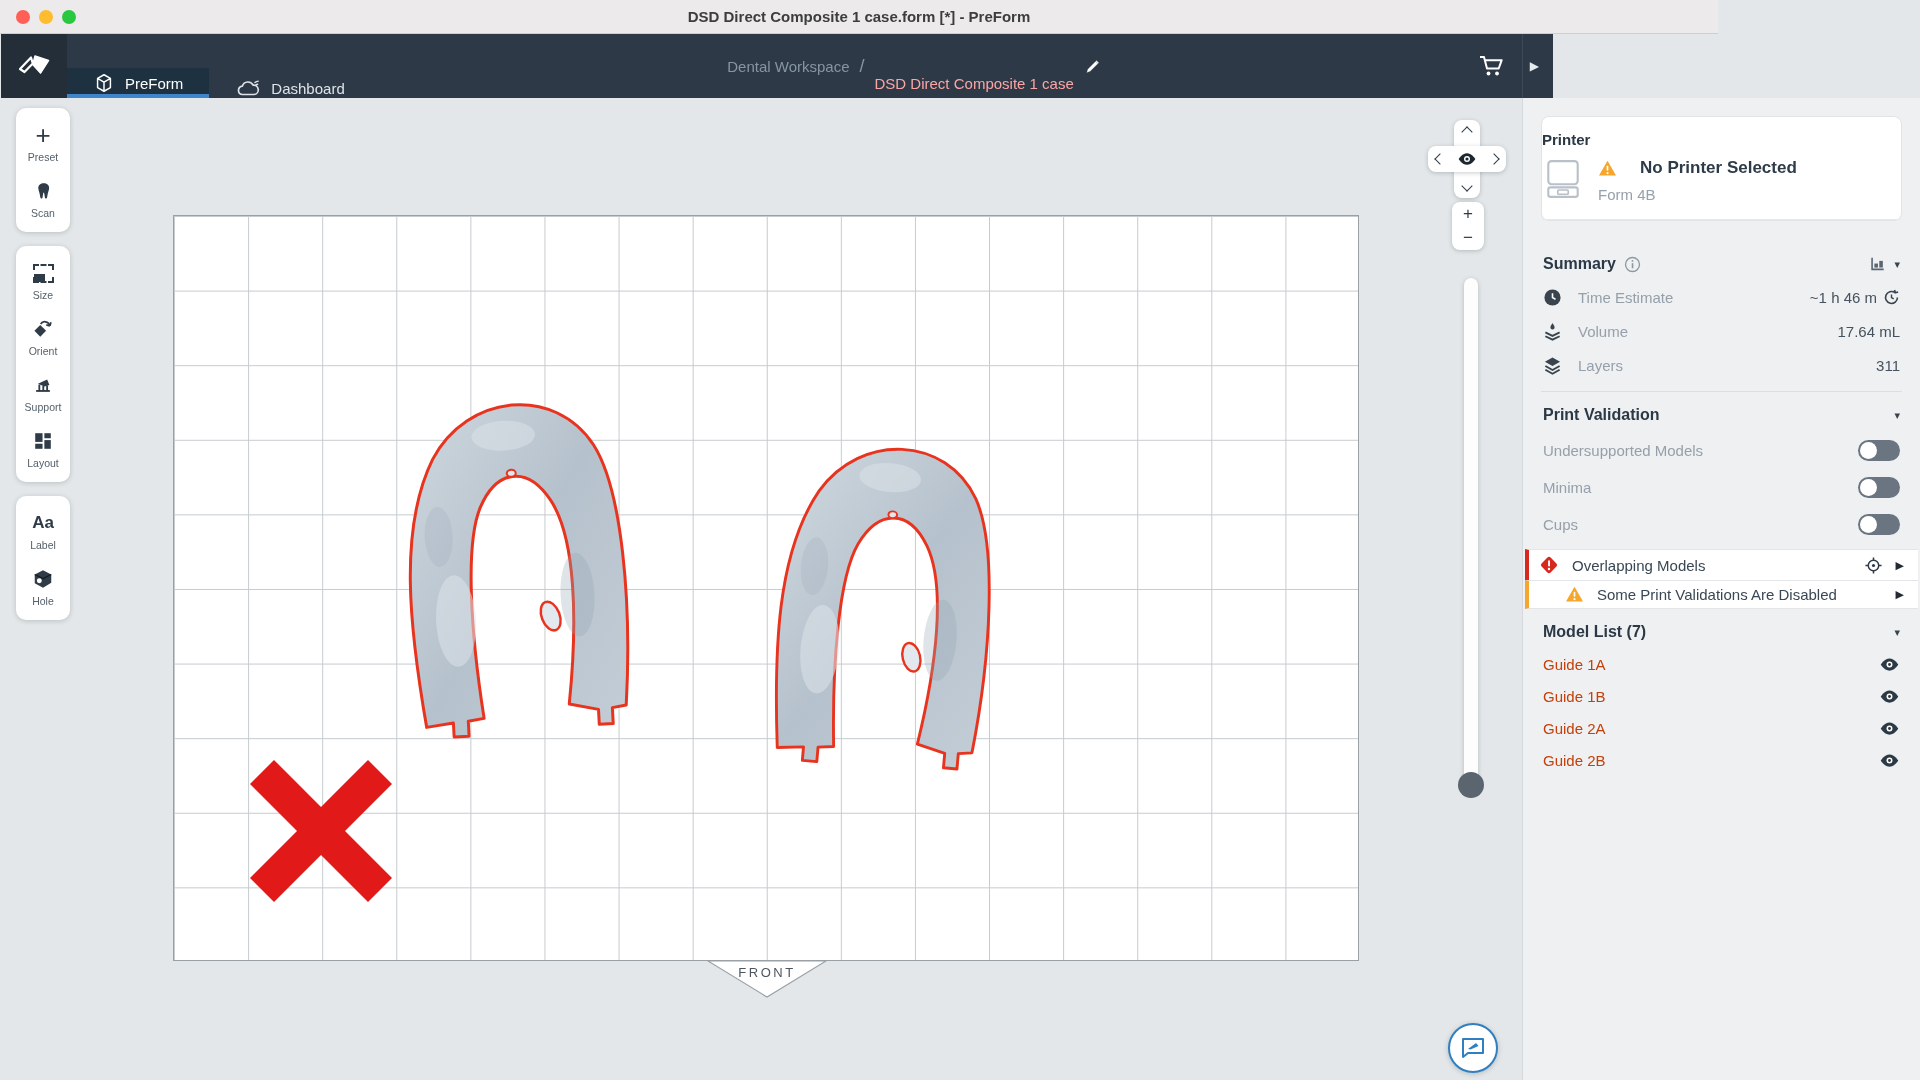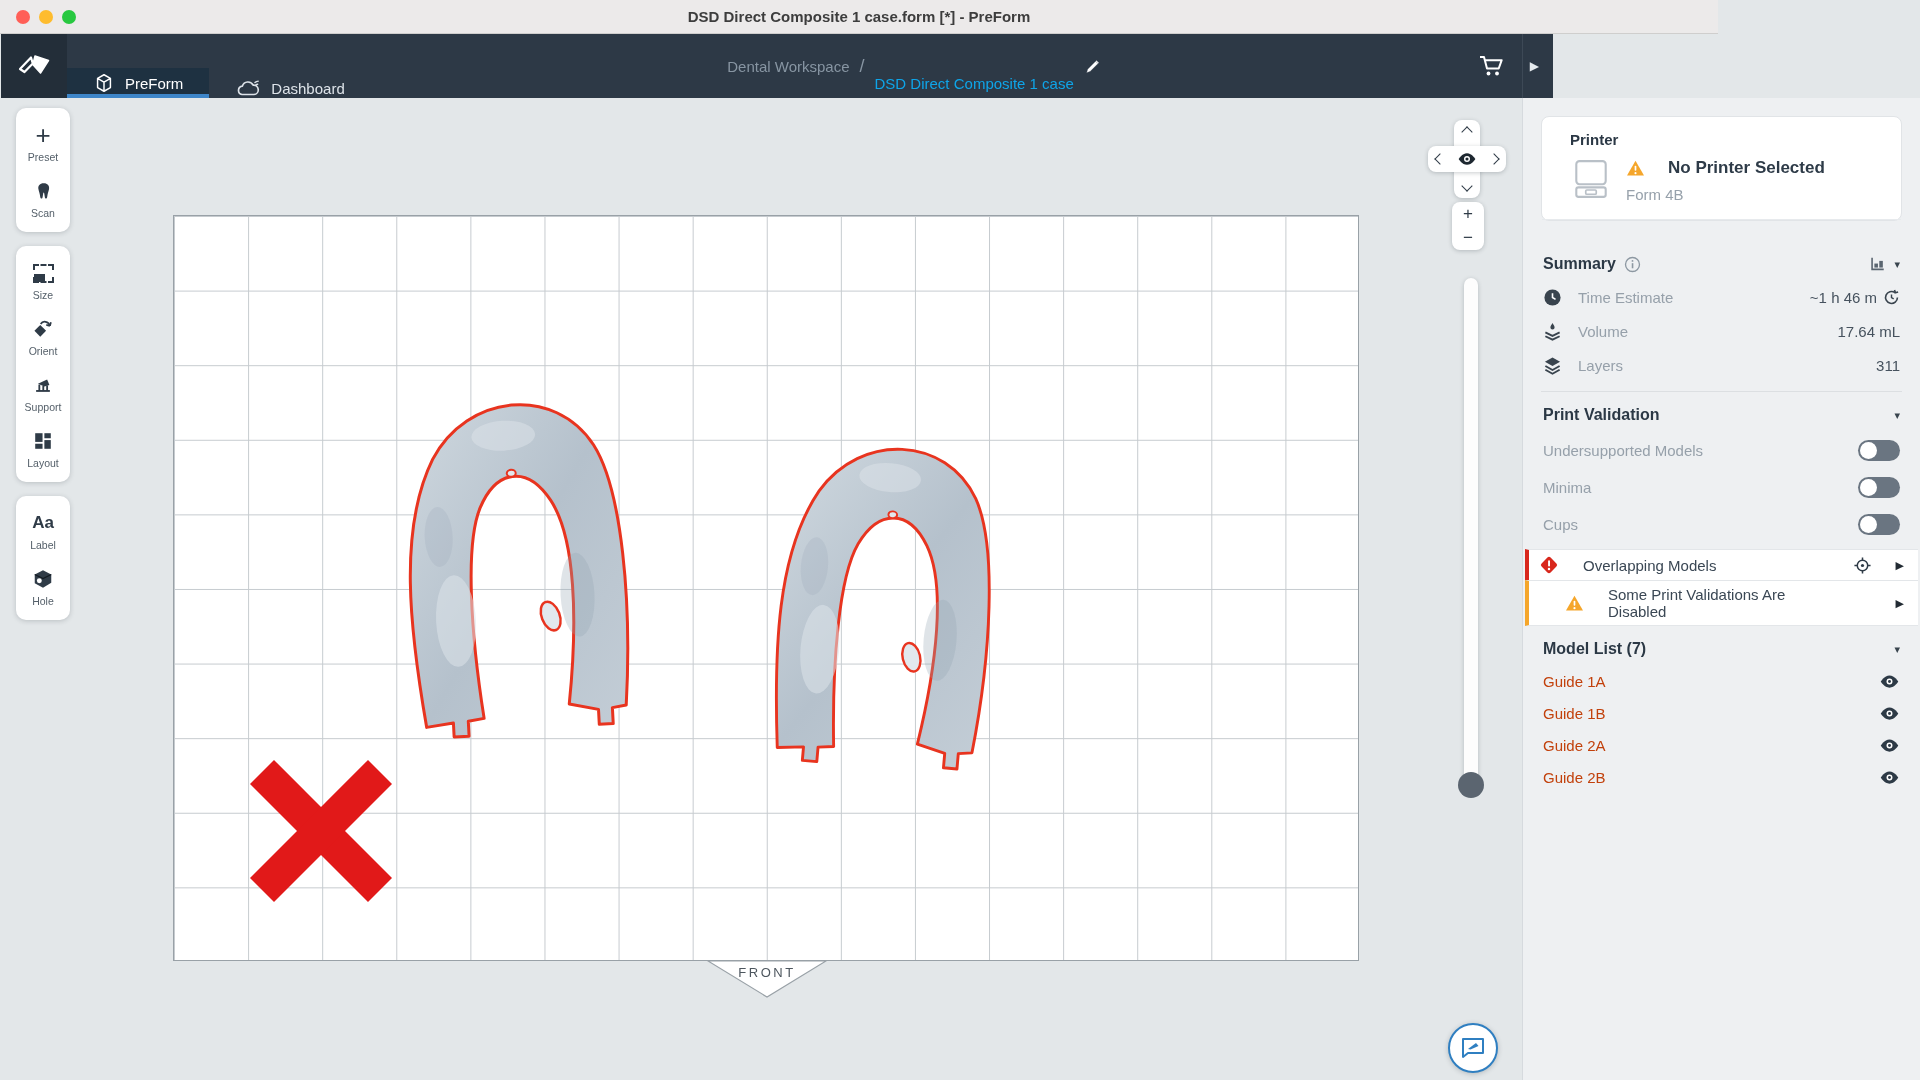--- a/index.html
+++ b/index.html
@@ -17,21 +17,21 @@
 
   
   .nav { position:absolute; left:1px; top:34px; width:1552px; height:64px; background:#2d3946; display:flex;align-items:flex-end; }
   .logo-box { width:66px; height:64px; background:#232e39; display:flex; align-items:center; justify-content:center; }
   .tab { display:flex; align-items:center; gap:10px; padding:0 26px; color:#dde3e9; font-size:15px; cursor:default; }
   .tab.active { background:#1e3141; border-bottom:4px solid #3e86c9; padding-top:4px; color:#ffffff; }
   .breadcrumb { position:absolute; left:913px; top:0; height:64px; transform:translateX(-50%);
     display:flex; align-items:center; gap:10px; font-size:15px; white-space:nowrap; }
   .bc-workspace { color:#8795a2; }
   .bc-sep { color:#8795a2; font-size:18px; }
-  .bc-file { color:#0ea5e9;margin-top:34px; }
+  .bc-file { color:#fca5a5;margin-top:34px; }
   .nav-cart { position:absolute; left:1462px; top:0; height:64px; width:56px;
     display:flex; align-items:center; justify-content:center; }
   .nav-divider { position:absolute; left:1521px; top:0; height:64px; width:1px; background:#3d4956; }
   .nav-collapse { position:absolute; right:14px; top:0; height:64px; display:flex; align-items:center;
     color:#e6ebef; font-size:12px; }
 
   
   .toolbar { position:absolute; left:16px; top:108px; width:54px; display:flex; flex-direction:column; gap:14px; }
   .tool-card { background:#ffffff; border-radius:10px; box-shadow:0 1px 5px rgba(40,50,60,.22);
     display:flex; flex-direction:column; padding:6px 0; }
@@ -77,21 +77,21 @@
     background:#5b6570; }
 
   .feedback-btn { position:absolute; left:1448px; top:925px; width:50px; height:50px; border-radius:50%;
     background:#ffffff; border:2px solid #2f7fc1; display:flex; align-items:center; justify-content:center;
     box-shadow:0 1px 5px rgba(40,50,60,.25); }
 
   
   .right-panel { position:absolute; left:1522px; top:98px; width:398px; height:982px;
     background:#eef0f2; border-left:1px solid #d6dade; padding:18px 18px 0; }
   .printer-card { background:#ffffff; border:1px solid #e1e4e7; border-radius:8px; margin-bottom:20px; }
-  .pc-top { padding:14px 28px 16px; }
+  .pc-top { padding:14px 0 16px; }
   .pc-heading { font-size:15px; font-weight:bold; color:#2b3845; margin-bottom:10px; }
   .pc-row { display:flex; gap:14px; }
   .pc-status-line { display:flex; align-items:center; gap:23px; font-size:17px; font-weight:bold; color:#2e3b48; }
   .pc-model { font-size:15px; color:#97a1ab; margin-top:8px; }
   .pc-divider { height:1px; background:#e7eaed; }
   .pc-job { padding:14px 16px 16px; }
   .kv-row { display:flex; justify-content:space-between; margin-top:11px; font-size:15px; }
   .kv-label { color:#96a0aa; }
   .kv-value { color:#46525e; }
 
@@ -102,21 +102,21 @@
   .sum-label { color:#96a0aa; }
   .sum-value { margin-left:auto; color:#46525e; display:flex; align-items:center; gap:6px; }
   .sum-icons { margin-left:auto; display:flex; align-items:center; gap:8px; }
 
   .pv-row { display:flex; align-items:center; margin-top:16px; font-size:15px; color:#96a0aa; }
   .toggle { margin-left:auto; width:42px; height:21px; border-radius:11px; background:#6a7581; position:relative; }
   .toggle::after { content:''; position:absolute; left:2px; top:2px; width:17px; height:17px;
     background:#ffffff; border-radius:50%; }
 
   .alerts { margin:14px -18px 0; }
-  .alert { display:flex; align-items:center; gap:24px; background:#ffffff; padding:5px 14px 5px 10px;
+  .alert { display:flex; align-items:center; gap:13px; background:#ffffff; padding:5px 14px 5px 10px;
     border-top:1px solid #e3e6e9; font-size:15px; color:#3a4754; }
   .alert:last-child { border-bottom:1px solid #e3e6e9; }
   .alert-error { border-left:4px solid #d8271c; }
   .alert-warning { border-left:4px solid #f5a62b;padding-left:36px; }
   .alert .spacer { flex:1; }
   .caret-right { font-size:11px; color:#222b33; }
 
   .model-sec { padding:14px 2px 0; }
   .model-row { display:flex; align-items:center; margin-top:15px; font-size:15px; color:#c2410c; }
   .model-row .eye { margin-left:auto; }

